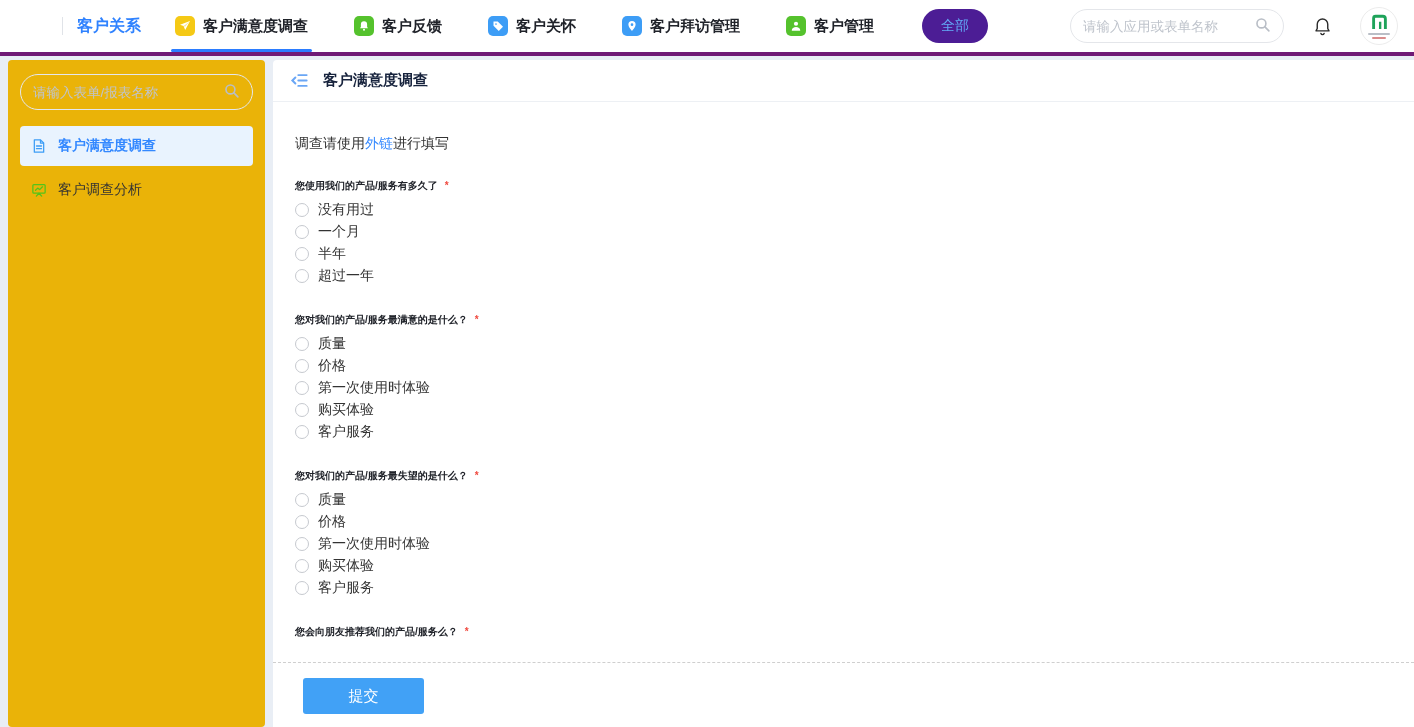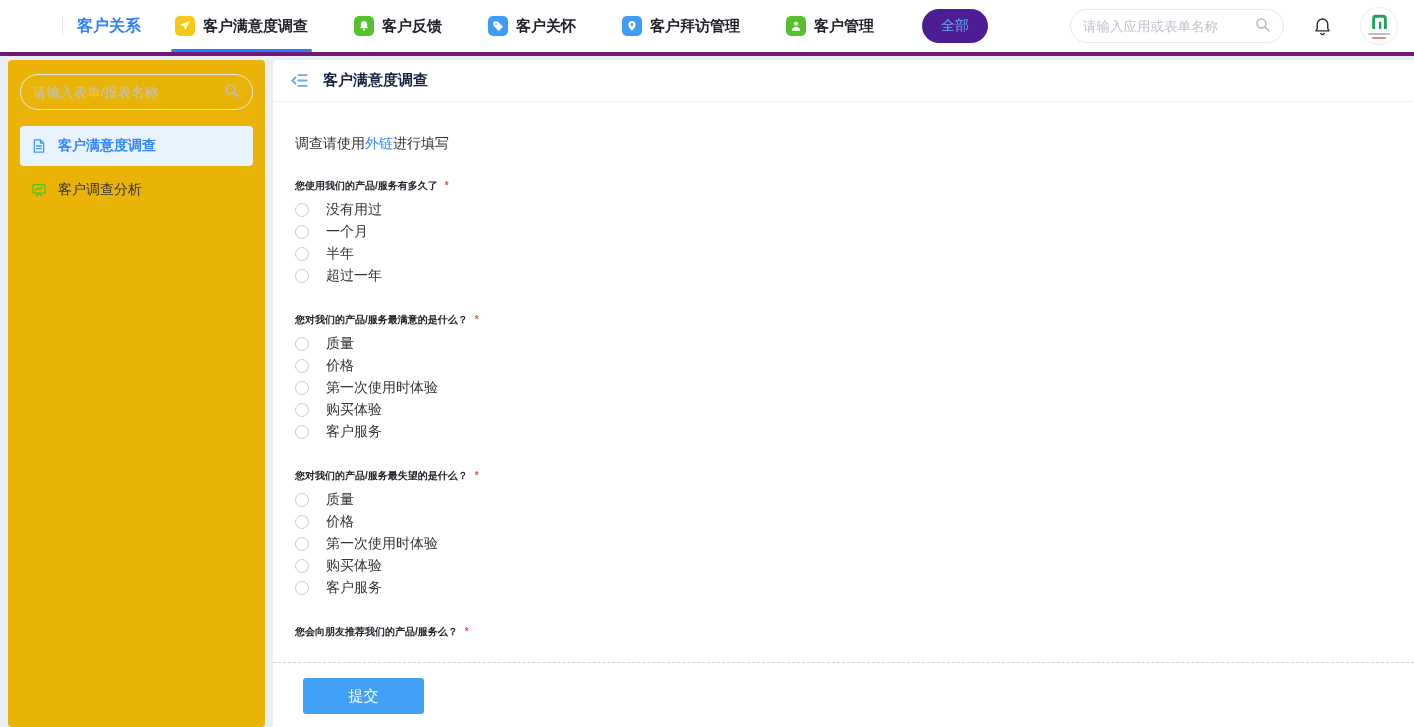--- a/index.html
+++ b/index.html
@@ -49,21 +49,21 @@
   .main-header { height:42px; display:flex; align-items:center; gap:13px; padding:0 15px; border-bottom:1px solid #edf0f4; }
   .fold-btn { display:flex; align-items:center; justify-content:center; width:22px; height:22px; cursor:pointer; }
   .main-title { font-size:15px; font-weight:bold; color:#17233d; }
   .content { position:absolute; top:42px; left:0; right:0; bottom:0; overflow:hidden; padding:0 24px 0 22px; }
   .intro { margin-top:33px; font-size:14px; color:#333; }
   .intro a { color:#3388ff; text-decoration:none; cursor:pointer; }
   .question { margin-top:22px; }
   .q-label { font-size:10px; font-weight:bold; color:#20232a; height:21px; line-height:21px; }
   .q-label .req { color:#f0483e; margin-left:7px; font-weight:bold; }
   .options { margin-top:3px; }
-  .option { display:flex; align-items:center; gap:17px; height:22px; font-size:14px; color:#333; cursor:pointer; }
+  .option { display:flex; align-items:center; gap:9px; height:22px; font-size:14px; color:#333; cursor:pointer; }
   .radio { width:14px; height:14px; border:1px solid #c6c9cf; border-radius:50%; background:#fff; flex:none; }
   .footer { position:absolute; left:0; right:0; bottom:0; height:65px; background:#fff;
          border-top:1px dashed #cfcfcf; padding:15px 0 9px 30px; z-index:5; }
   .submit-btn { width:121px; height:36px; background:#41a1f6; color:#fff; border:none; border-radius:3px;
          font-size:15px; cursor:pointer; font-family:inherit; }
 </style>
 </head>
 <body>
 
 <div class="topbar">

